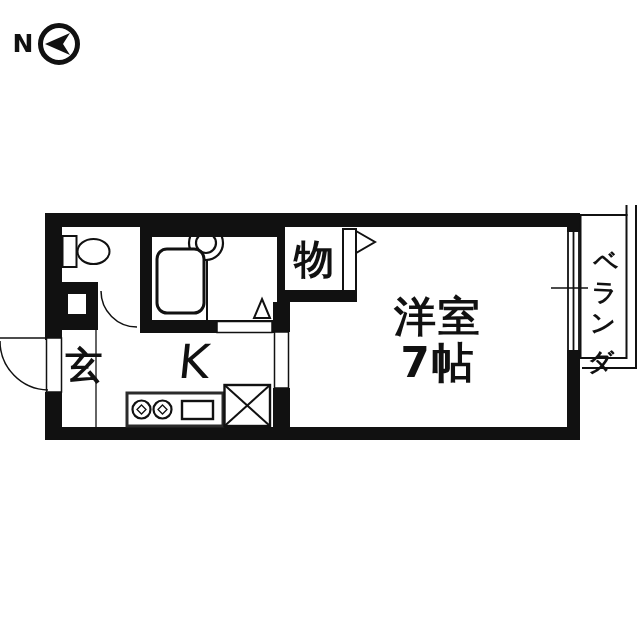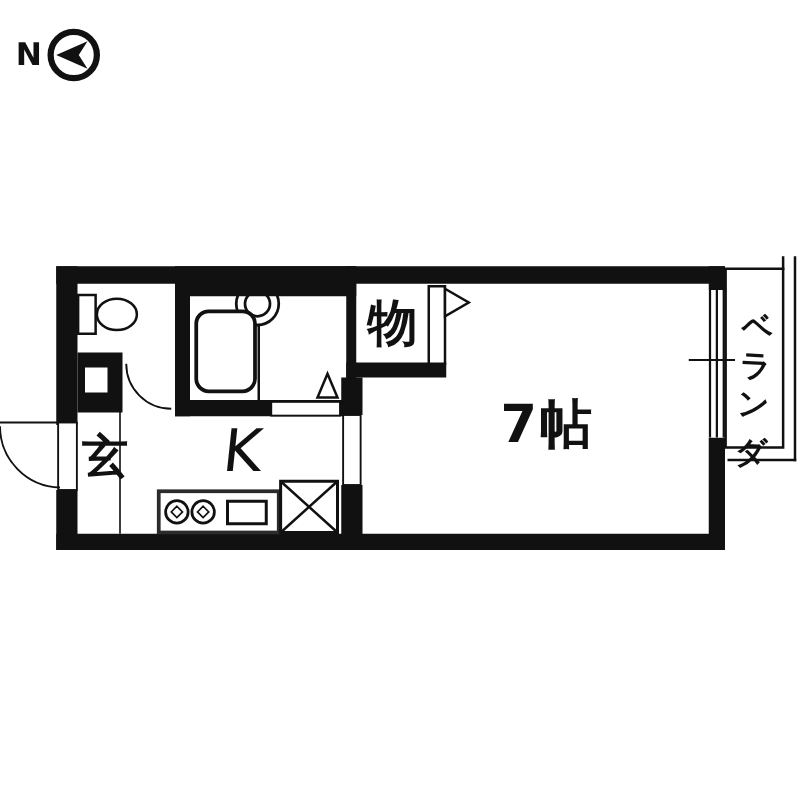--- a/index.html
+++ b/index.html
@@ -123,15 +123,16 @@
     <line class="ln" x1="636" y1="205" x2="636" y2="369" stroke-width="2"></line>
     <line class="ln" x1="582" y1="368" x2="637" y2="368" stroke-width="2"></line>
   </g>
 </svg>
 
 <div class="label" id="lbl-north">N</div>
 <div class="label" id="lbl-genkan">玄</div>
 <div class="label" id="lbl-kitchen">K</div>
 <div class="label" id="lbl-closet">物</div>
 <div class="label" id="lbl-mainroom">
+  <div>洋室</div>
   <div>7帖</div>
 </div>
 <div class="label" id="lbl-veranda">ベランダ</div>
 
 </body></html>

